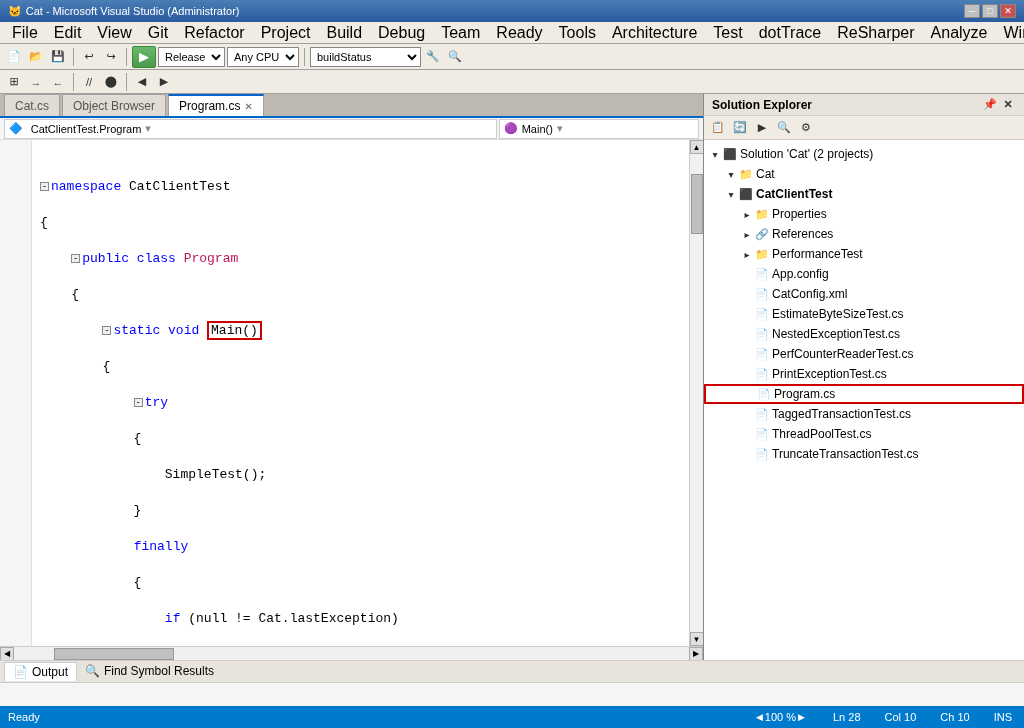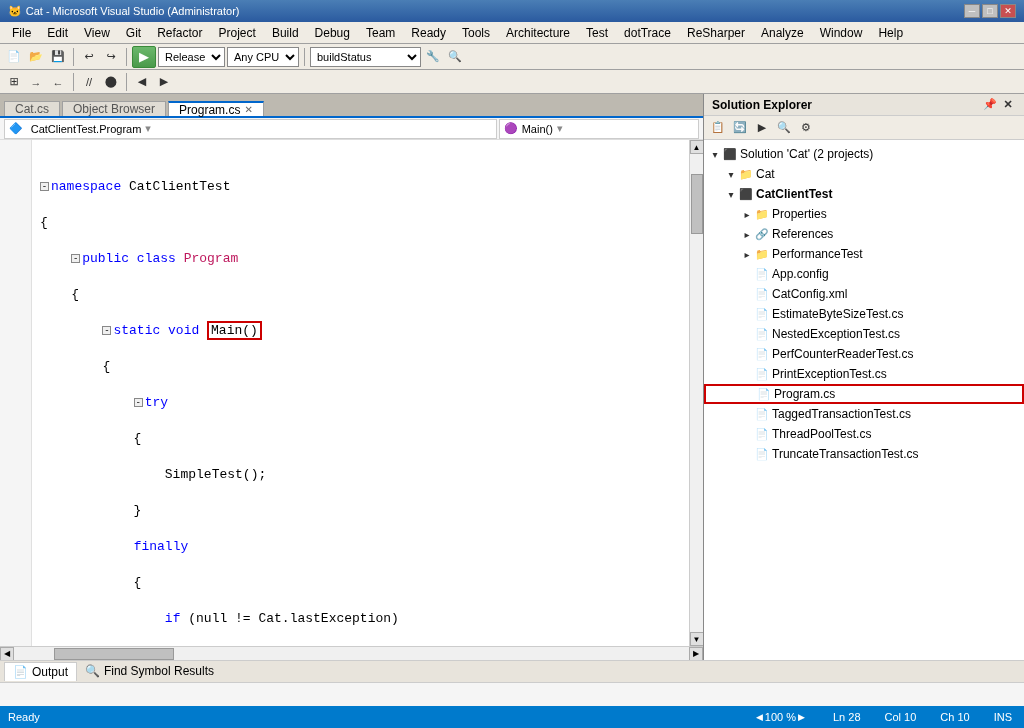--- a/index.html
+++ b/index.html
@@ -39,21 +39,21 @@
     .tb-btn.close { background: #c75050; color: white; }
 
     
     #menu-bar {
       background: #f0ece4;
       height: 22px;
       display: flex;
       align-items: center;
       padding: 0 4px;
       border-bottom: 1px solid #a0a0a0;
-      font-size: 12px;
+      font-size: 16px;
     }
     .menu-item {
       padding: 2px 8px;
       cursor: pointer;
       height: 100%;
       display: flex; align-items: center;
     }
 
     
     .toolbar-row {
@@ -125,21 +125,21 @@
     
     #tab-bar {
       background: #bdb9b0;
       height: 24px;
       display: flex;
       align-items: flex-end;
       padding: 0 4px;
       border-bottom: 2px solid #0066cc;
     }
     .tab {
-      height: 15px;
+      height: 22px;
       padding: 0 10px;
       background: #e0dcd4;
       border: 1px solid #a0a0a0;
       border-bottom: none;
       display: flex; align-items: center;
       cursor: pointer;
       font-size: 12px;
       margin-right: 2px;
       color: #555;
     }

